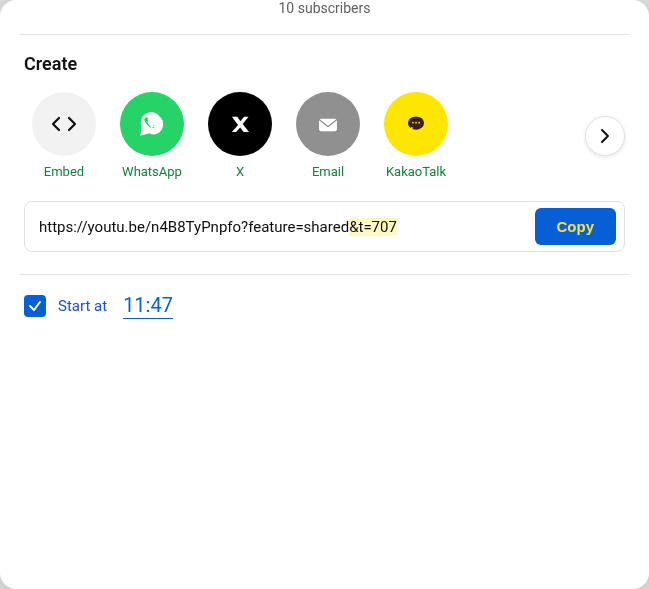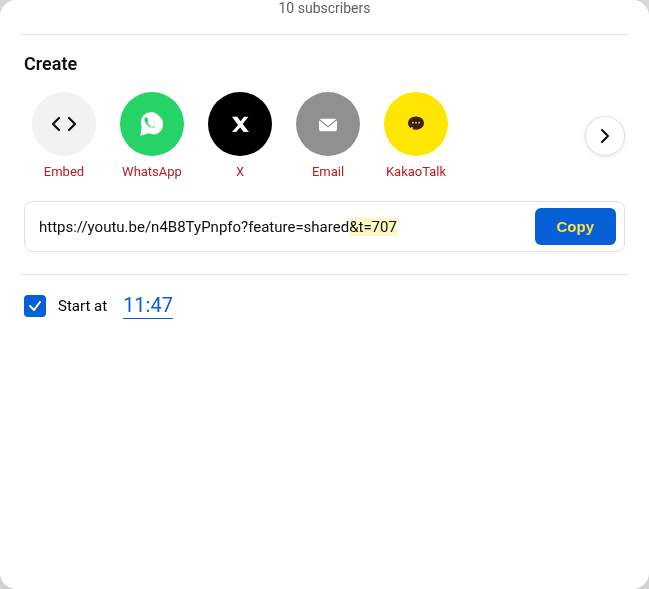--- a/index.html
+++ b/index.html
@@ -109,21 +109,21 @@
       width: 64px;
       height: 64px;
       border-radius: 50%;
       display: flex;
       align-items: center;
       justify-content: center;
       font-size: 28px;
     }
     .share-icon-label {
       font-size: 13px;
-      color: #b91c1c;
+      color: #15803d;
       text-align: center;
     }
     
     .embed-circle {
       background: #f2f2f2;
       color: #0f0f0f;
       font-size: 22px;
       font-weight: 300;
     }
     
@@ -204,21 +204,21 @@
       background: #065fd4;
       display: flex;
       align-items: center;
       justify-content: center;
       cursor: pointer;
       flex-shrink: 0;
     }
     .checkbox svg { width: 14px; height: 14px; }
     .start-at-label {
       font-size: 15px;
-      color: #000000;
+      color: #1d4ed8;
     }
     .start-at-time {
       font-size: 20px;
       color: #065fd4;
       border-bottom: 1.5px solid #065fd4;
       padding-bottom: 1px;
       cursor: pointer;
       margin-left: 4px;
     }
     

